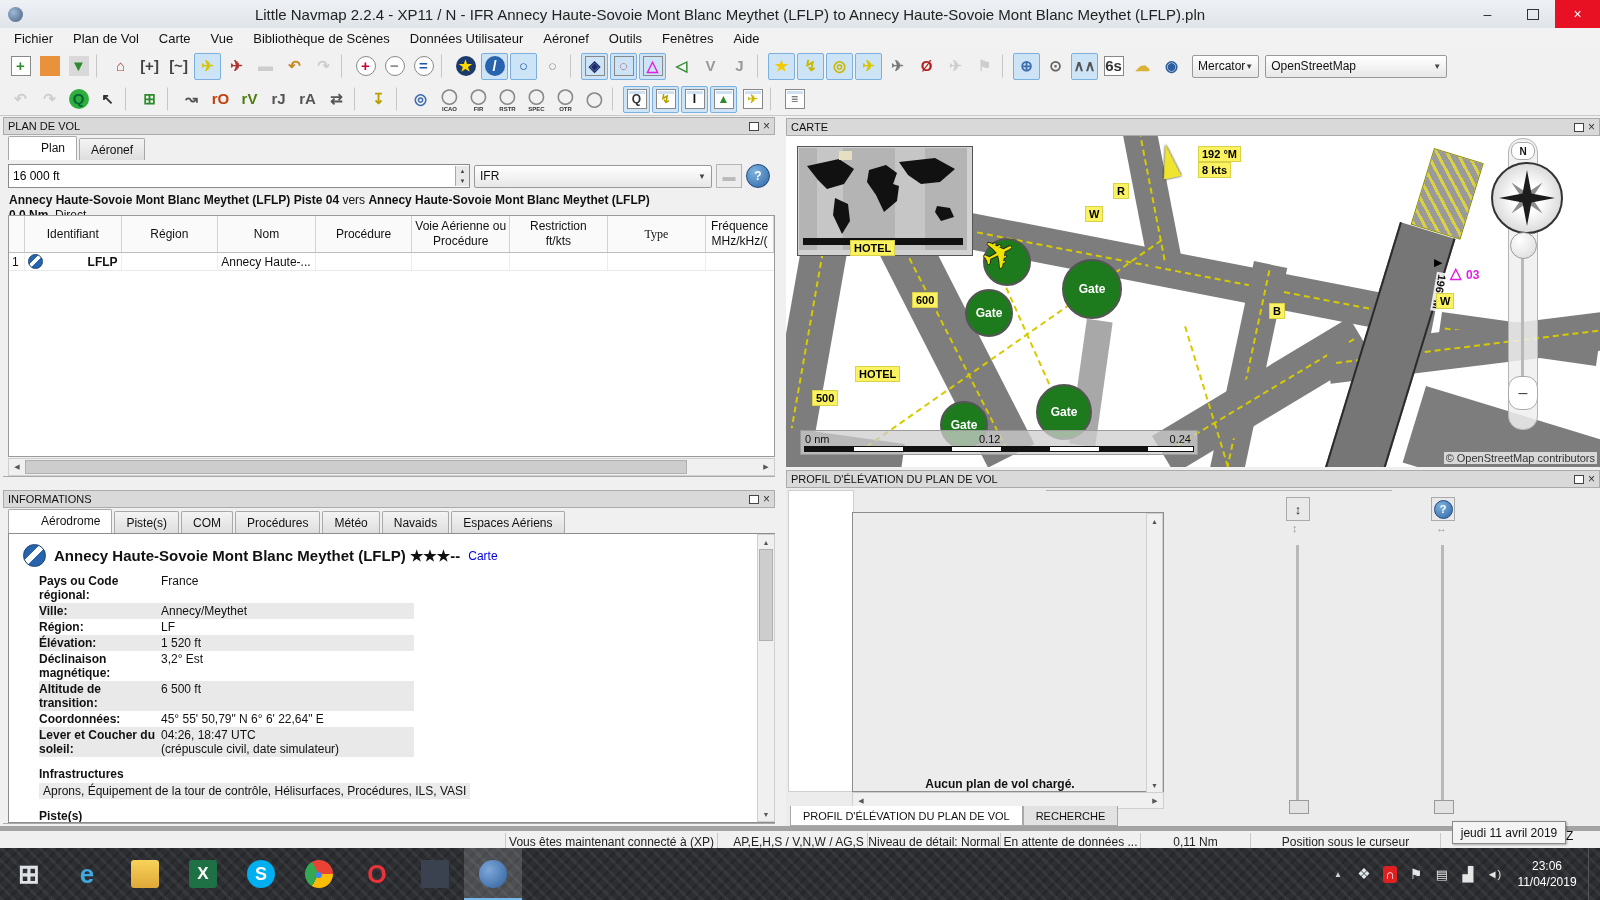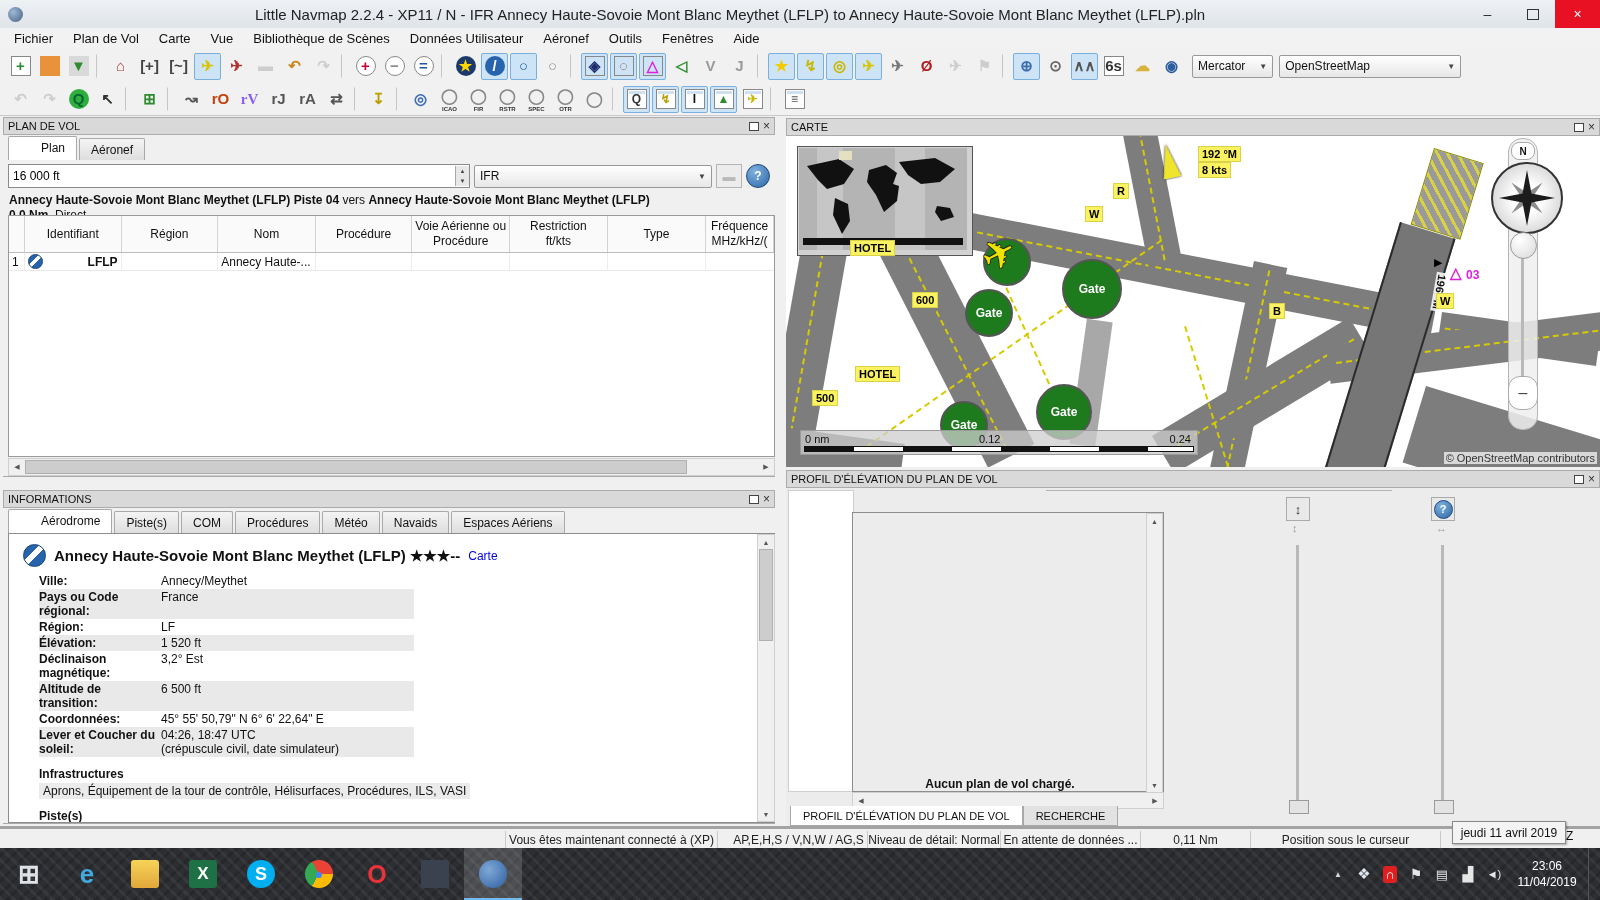--- a/index.html
+++ b/index.html
@@ -32,21 +32,21 @@
   .tb-g{width:20px;height:20px;display:flex;align-items:center;justify-content:center;
         font-size:15px;line-height:20px;font-weight:bold;box-sizing:border-box;}
   .tb.circle .tb-g{border-radius:50%;}
   .tb.bordered .tb-g{border:1px solid #888;}
   .tb.win .tb-g{border:1px solid #888;background:#fdfdfd;position:relative;font-size:12px;}
   .tb.win .tb-g::before{content:"";position:absolute;top:1px;left:1px;right:1px;height:3px;background:#cfe0f0;}
   .tb-lbl{font-size:6px;line-height:6px;color:#333;font-weight:bold;}
   .tb-lbl:empty{display:none;}
   .tb.sep{width:7px;border-left:1px solid #c6c6c6;height:24px;border-radius:0;margin:0 3px;}
   .combo{display:inline-flex;align-items:center;height:21px;border:1px solid #999;border-radius:2px;
-         background:linear-gradient(#fff,#e7e7e7);padding:0 5px;margin-left:6px;font-size:12px;gap:14px;}
+         background:linear-gradient(#fff,#e7e7e7);padding:0 5px;margin-left:6px;font-size:12px;}
   .combo .arr{font-size:8px;color:#444;}
   
   .dockt{background:#d9d9d9;border:1px solid #ababab;height:16px;display:flex;align-items:center;
          padding:0 4px;font-size:11px;color:#111;}
   .dock-btns{margin-left:auto;display:flex;gap:4px;align-items:center;}
   .floatg{width:8px;height:7px;border:1px solid #444;background:#fff;display:inline-block;}
   .closeg{font-size:12px;color:#333;line-height:10px;}
   .tabs{display:flex;align-items:flex-end;height:25px;}
   .tab{padding:4px 11px 3px;border:1px solid #a9a9a9;border-bottom:none;background:linear-gradient(#f4f4f4,#dedede);
        margin-right:2px;border-radius:2px 2px 0 0;font-size:12px;position:relative;}
@@ -117,21 +117,21 @@
   
   .chartbox{background:#ececec;border:1px solid #8d8d8d;}
   .slider-track{position:absolute;width:3px;background:#b9b9b9;}
   .slider-handle{position:absolute;width:18px;height:12px;background:#e3e3e3;border:1px solid #9a9a9a;}
   .tool-sq{position:absolute;width:22px;height:22px;border:1px solid #aaa;background:#e9e9e9;display:flex;
            align-items:center;justify-content:center;font-size:13px;color:#222;}
   .btab{box-sizing:border-box;border:1px solid #a9a9a9;border-top:none;background:#e2e2e2;font-size:11px;
         display:inline-flex;align-items:center;justify-content:center;padding:0 12px;height:20px;}
   .btab.active{background:#fff;}
   
-  .statusbar{left:0;top:826px;width:1600px;height:22px;background:#f0f0f0;border-top:3px solid #a3a3a3;
+  .statusbar{left:0;top:826px;width:1600px;height:22px;background:#f0f0f0;border-top:5px solid #a3a3a3;
              display:flex;align-items:center;font-size:12px;color:#222;}
   .st-item{height:18px;display:flex;align-items:center;justify-content:center;border-left:1px solid #c9c9c9;
            box-sizing:border-box;overflow:hidden;white-space:nowrap;}
   .tooltip{position:absolute;background:#f4f4f4;border:1px solid #8a8a8a;font-size:12px;color:#111;
            display:flex;align-items:center;justify-content:center;z-index:40;box-shadow:1px 1px 2px rgba(0,0,0,.3);}
   
   .taskbar{left:0;top:848px;width:1600px;height:52px;background:#2c2e31;display:flex;align-items:center;
            background-image:repeating-linear-gradient(45deg,rgba(255,255,255,.05) 0 3px,transparent 3px 9px),
                             repeating-linear-gradient(-45deg,rgba(0,0,0,.15) 0 3px,transparent 3px 9px);}
   .tslot{width:58px;height:52px;display:flex;align-items:center;justify-content:center;}
@@ -391,21 +391,21 @@
       </span>
       <span class="tb">
         <span class="tb-g" style="color: rgb(85, 85, 85);">↝</span>
 
       </span>
       <span class="tb">
         <span class="tb-g" style="color: #c2410c;">rO</span>
 
       </span>
       <span class="tb">
-        <span class="tb-g" style="color: #8b5cf6; font-family: Liberation Serif, serif;">rV</span>
+        <span class="tb-g" style="color: #4d7c0f;">rV</span>
 
       </span>
       <span class="tb">
         <span class="tb-g" style="color: rgb(85, 85, 85);">rJ</span>
 
       </span>
       <span class="tb">
         <span class="tb-g" style="color: rgb(85, 85, 85);">rA</span>
 
       </span>
@@ -527,21 +527,21 @@
       <div class="fphead">
         <span class="fph" style="width: 16px;"></span>
           <span class="fph" style="width: 97px;">Identifiant</span>
           <span class="fph" style="width: 97px;">Région</span>
           <span class="fph" style="width: 98px;">Nom</span>
           <span class="fph" style="width: 97px;">Procédure</span>
           <span class="fph" style="width: 98px;">Voie Aérienne ou
 Procédure</span>
           <span class="fph" style="width: 98px;">Restriction
 ft/kts</span>
-          <span class="fph" style="width: 99px;">Type</span>
+          <span class="fph" style="width: 99px; font-family: Liberation Serif, serif;">Type</span>
           <span class="fph" style="width: 68px;">Fréquence
 MHz/kHz/(</span>
       </div>
       <div class="fprow">
         <span class="fpc" style="width:16px;">1</span>
         <span class="fpc" style="width:97px;justify-content:space-between;">
           <span class="apt-icon" style="width:13px;height:13px;"></span>
           <b>LFLP</b>
         </span>
         <span class="fpc" style="width:97px;"></span>
@@ -579,26 +579,26 @@
       <span class="tabline"></span>
     </div>
     <div class="abs" style="left:5px;top:43px;width:765px;height:288px;background:#fff;border:1px solid #8d8d8d;overflow:hidden;">
       <div style="display:flex;align-items:center;gap:8px;padding:10px 0 6px 14px;">
         <span class="apt-icon" style="width:21px;height:21px;"></span>
         <b style="font-size:15px;"><span>Annecy Haute-Sovoie Mont Blanc Meythet (LFLP)</span> <span>★★★--</span></b>
         <span class="link">Carte</span>
       </div>
       <div style="padding-left:30px;">
         <div class="inf-row">
+            <span class="inf-lbl">Pays ou Code régional:</span>
+            <span class="inf-val"><span>France</span><div></div></span>
+          </div>
+          <div class="inf-row">
             <span class="inf-lbl">Ville:</span>
             <span class="inf-val"><span>Annecy/Meythet</span><div></div></span>
-          </div>
-          <div class="inf-row">
-            <span class="inf-lbl">Pays ou Code régional:</span>
-            <span class="inf-val"><span>France</span><div></div></span>
           </div>
           <div class="inf-row">
             <span class="inf-lbl">Région:</span>
             <span class="inf-val"><span>LF</span><div></div></span>
           </div>
           <div class="inf-row">
             <span class="inf-lbl">Élévation:</span>
             <span class="inf-val"><span>1 520 ft</span><div></div></span>
           </div>
           <div class="inf-row">

